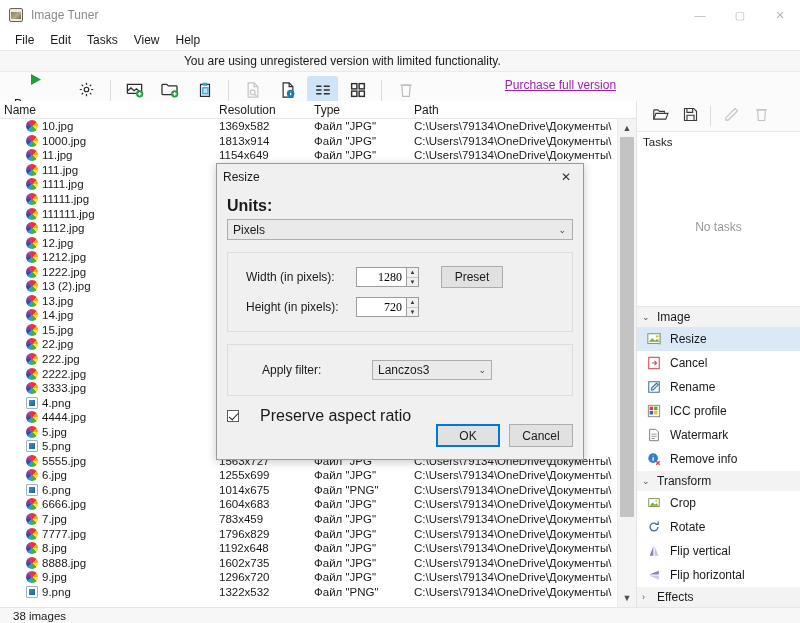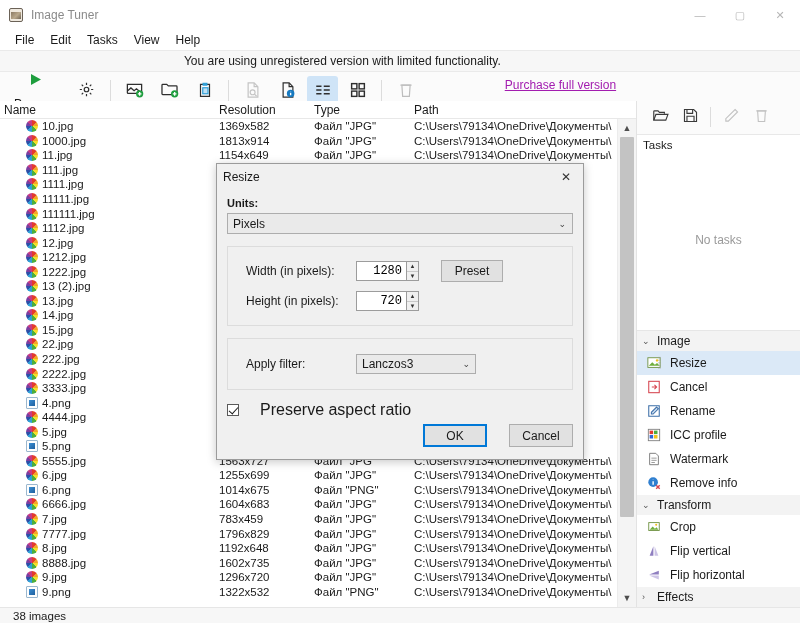--- a/index.html
+++ b/index.html
@@ -99,48 +99,48 @@
            display:flex; align-items:center; padding-left:13px; font-size:11.5px; }
 
   
   .dlg{ position:absolute; left:216px; top:163px; width:368px; height:297px;
         background:#f0f0f0; border:1px solid #9b9b9b; box-shadow:0 2px 9px rgba(0,0,0,.22); }
   .dlg-title{ height:25px; display:flex; align-items:center; background:#f0f0f0; }
   .dlg-title .t{ font-size:12px; padding-left:6px; }
   .dlg-close{ margin-left:auto; width:34px; height:25px; display:flex; align-items:center;
               justify-content:center; color:#333; font-size:12px; }
   .dlg-body{ padding:8px 10px 0 10px; }
-  .fld-label{ font-size:11px; font-weight:bold; margin-bottom:4px; }
+  .fld-label{ font-size:16px; font-weight:bold; margin-bottom:4px; }
   .combo{ height:21px; background:#eaeaea; border:1px solid #adadad;
           display:flex; align-items:center; padding-left:5px; font-size:12px; }
   .combo .arr{ margin-left:auto; margin-right:6px; font-size:9px; color:#444; }
   .group{ border:1px solid #dcdcdc; margin-top:12px; padding:13px 0 13px 0; }
   .frow{ display:flex; align-items:center; height:22px; margin-bottom:8px; padding-left:18px; }
   .frow:last-child{ margin-bottom:0; }
   .frow .lab{ width:110px; font-size:12px; }
   .spin{ display:flex; height:20px; }
   .spin input{ width:50px; height:20px; border:1px solid #9c9c9c; border-right:none;
                text-align:right; padding-right:4px; font-size:12px;
-               font-family:Liberation Mono, monospace; background:#fff; outline:none; }
+               font-family:Liberation Serif, serif; background:#fff; outline:none; }
   .spin .btns{ width:13px; border:1px solid #9c9c9c; background:#f0f0f0;
                display:flex; flex-direction:column; }
   .spin .btns div{ flex:1; display:flex; align-items:center; justify-content:center;
                    font-size:6px; color:#333; }
   .spin .btns div:first-child{ border-bottom:1px solid #c9c9c9; }
   .btn{ height:22px; min-width:62px; background:#e1e1e1; border:1px solid #adadad;
         display:flex; align-items:center; justify-content:center; font-size:12px; }
   .combo-sm{ width:120px; height:20px; background:#eaeaea; border:1px solid #adadad;
              display:flex; align-items:center; padding-left:5px; font-size:12px; }
   .combo-sm .arr{ margin-left:auto; margin-right:5px; font-size:9px; color:#444; }
   .cbrow{ display:flex; align-items:center; gap:21px; margin-top:11px; font-size:16px; }
   .cbox{ width:12px; height:12px; border:1px solid #5a5a5a; background:#fff;
          position:relative; flex:none; }
   .cbox.on::after{ content:""; position:absolute; left:3px; top:0px; width:4px; height:8px;
          border:solid #1a1a1a; border-width:0 1.6px 1.6px 0; transform:rotate(42deg); }
-  .dlg-foot{ position:absolute; right:10px; bottom:12px; display:flex; gap:22px; }
+  .dlg-foot{ position:absolute; right:10px; bottom:12px; display:flex; gap:9px; }
   .btn-ok{ min-width:64px; height:23px; background:#e1e1e1; border:2px solid #0078d7; }
   .btn-cancel{ min-width:64px; height:23px; }
 </style>
 </head>
 <body>
 
 <div class="titlebar">
   <div class="app-icon">
     <div class="frame"></div>
       <div class="pic"></div>
@@ -675,20 +675,27 @@
         </div>
         <div class="tkitem">
           <span class="ticon"><svg width="14" height="14" viewBox="0 0 16 16">
               <rect x="2" y="3" width="12" height="9" fill="#fff" stroke="#6a8f3c"></rect>
               <path d="M3 11l3.5-3.5L9 10l2-1.6L13 11z" fill="#6fae3c"></path>
               <circle cx="10.5" cy="5.5" r="1.2" fill="#f0c01b"></circle>
             </svg></span>
           <span>Crop</span>
         </div>
         <div class="tkitem">
+          <span class="ticon"><svg width="14" height="14" viewBox="0 0 16 16" fill="none" stroke="#3d6fa8" stroke-width="1.5">
+              <path d="M12.5 8a4.5 4.5 0 1 1-1.6-3.45"></path>
+              <path d="M12.8 1.8v3.1H9.7"></path>
+            </svg></span>
+          <span>Rotate</span>
+        </div>
+        <div class="tkitem">
           <span class="ticon"><svg width="14" height="14" viewBox="0 0 16 16">
               <path d="M7.3 2.5v11H3z" fill="#8f7fc0"></path>
               <path d="M8.7 2.5v11H13z" fill="#cdc4e6"></path>
             </svg></span>
           <span>Flip vertical</span>
         </div>
         <div class="tkitem">
           <span class="ticon"><svg width="14" height="14" viewBox="0 0 16 16">
               <path d="M2.5 7.3h11V3z" fill="#8f7fc0"></path>
               <path d="M2.5 8.7h11V13z" fill="#cdc4e6"></path>
@@ -736,21 +743,21 @@
         <div class="spin">
           <input type="text" value="720" style="">
           <div class="btns">
             <div>▲</div>
             <div>▼</div>
           </div>
         </div>
       </div>
     </div>
 
-    <div class="group" style="padding:14px 0;">
+    <div class="group" style="padding:14px 16px;">
       <div class="frow" style="margin-bottom:0;">
         <div class="lab">Apply filter:</div>
         <div class="combo-sm">
           <span>Lanczos3</span>
           <span class="arr">⌄</span>
         </div>
       </div>
     </div>
 
     <div class="cbrow">

